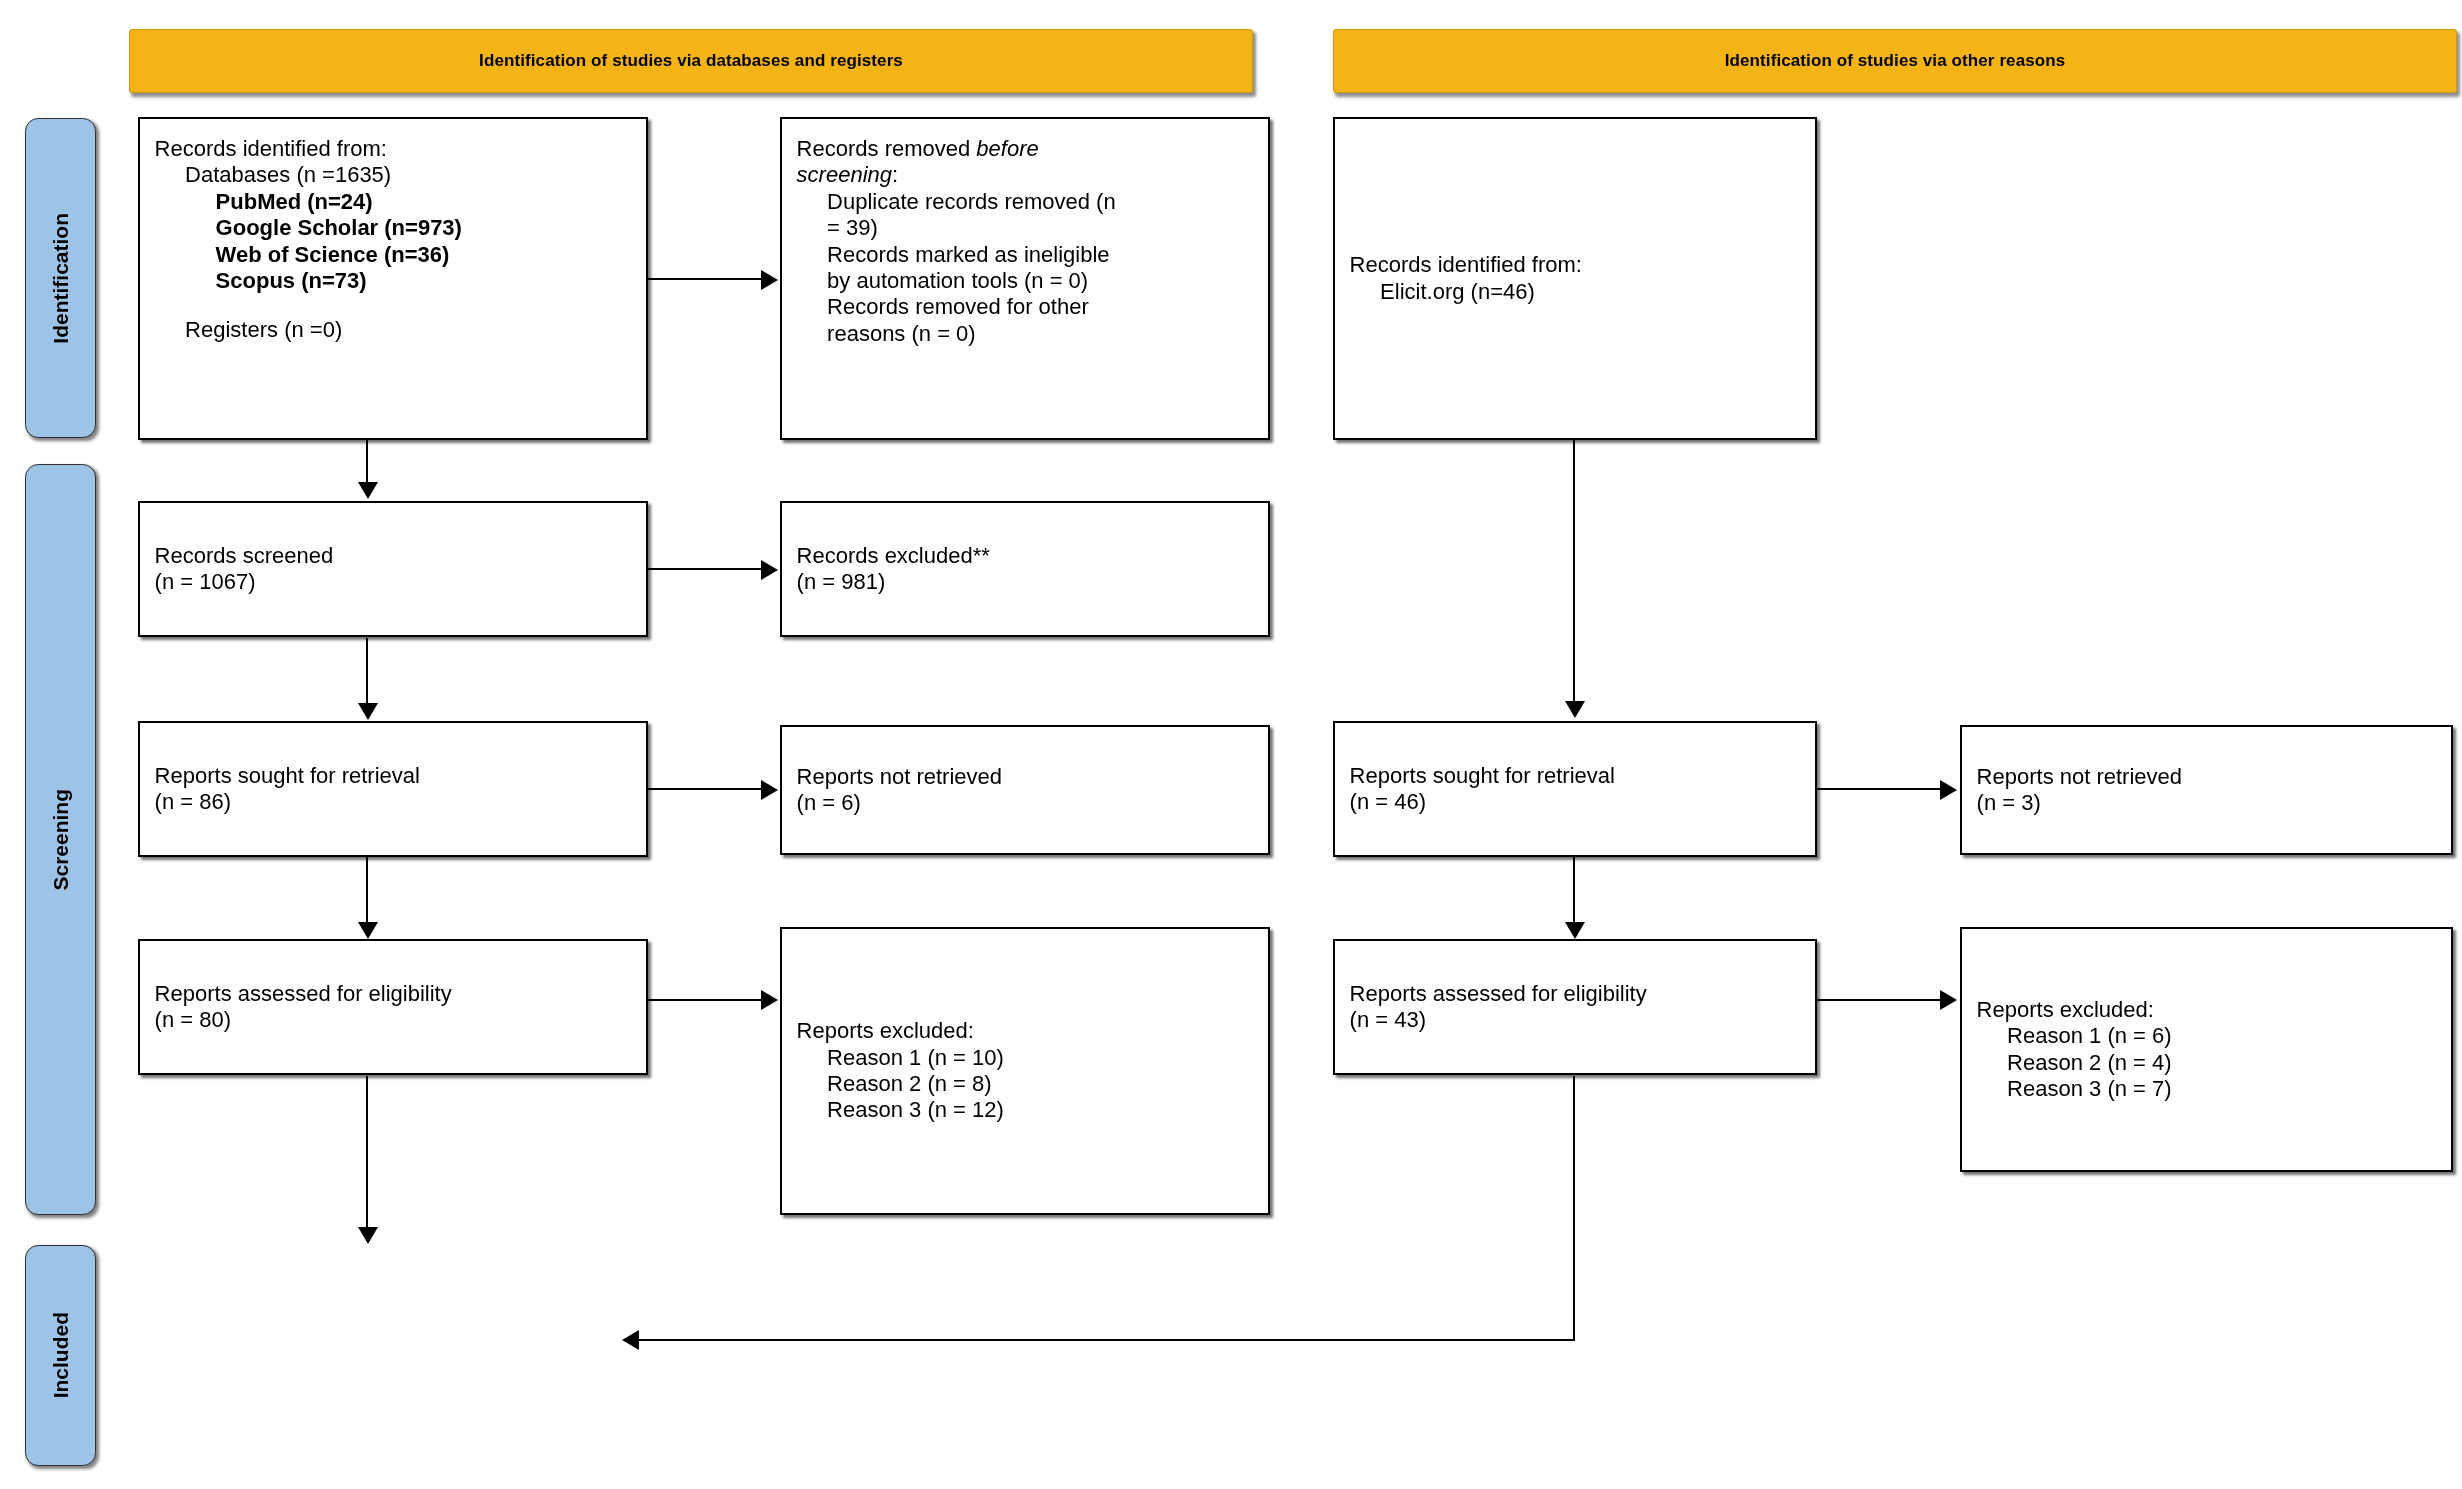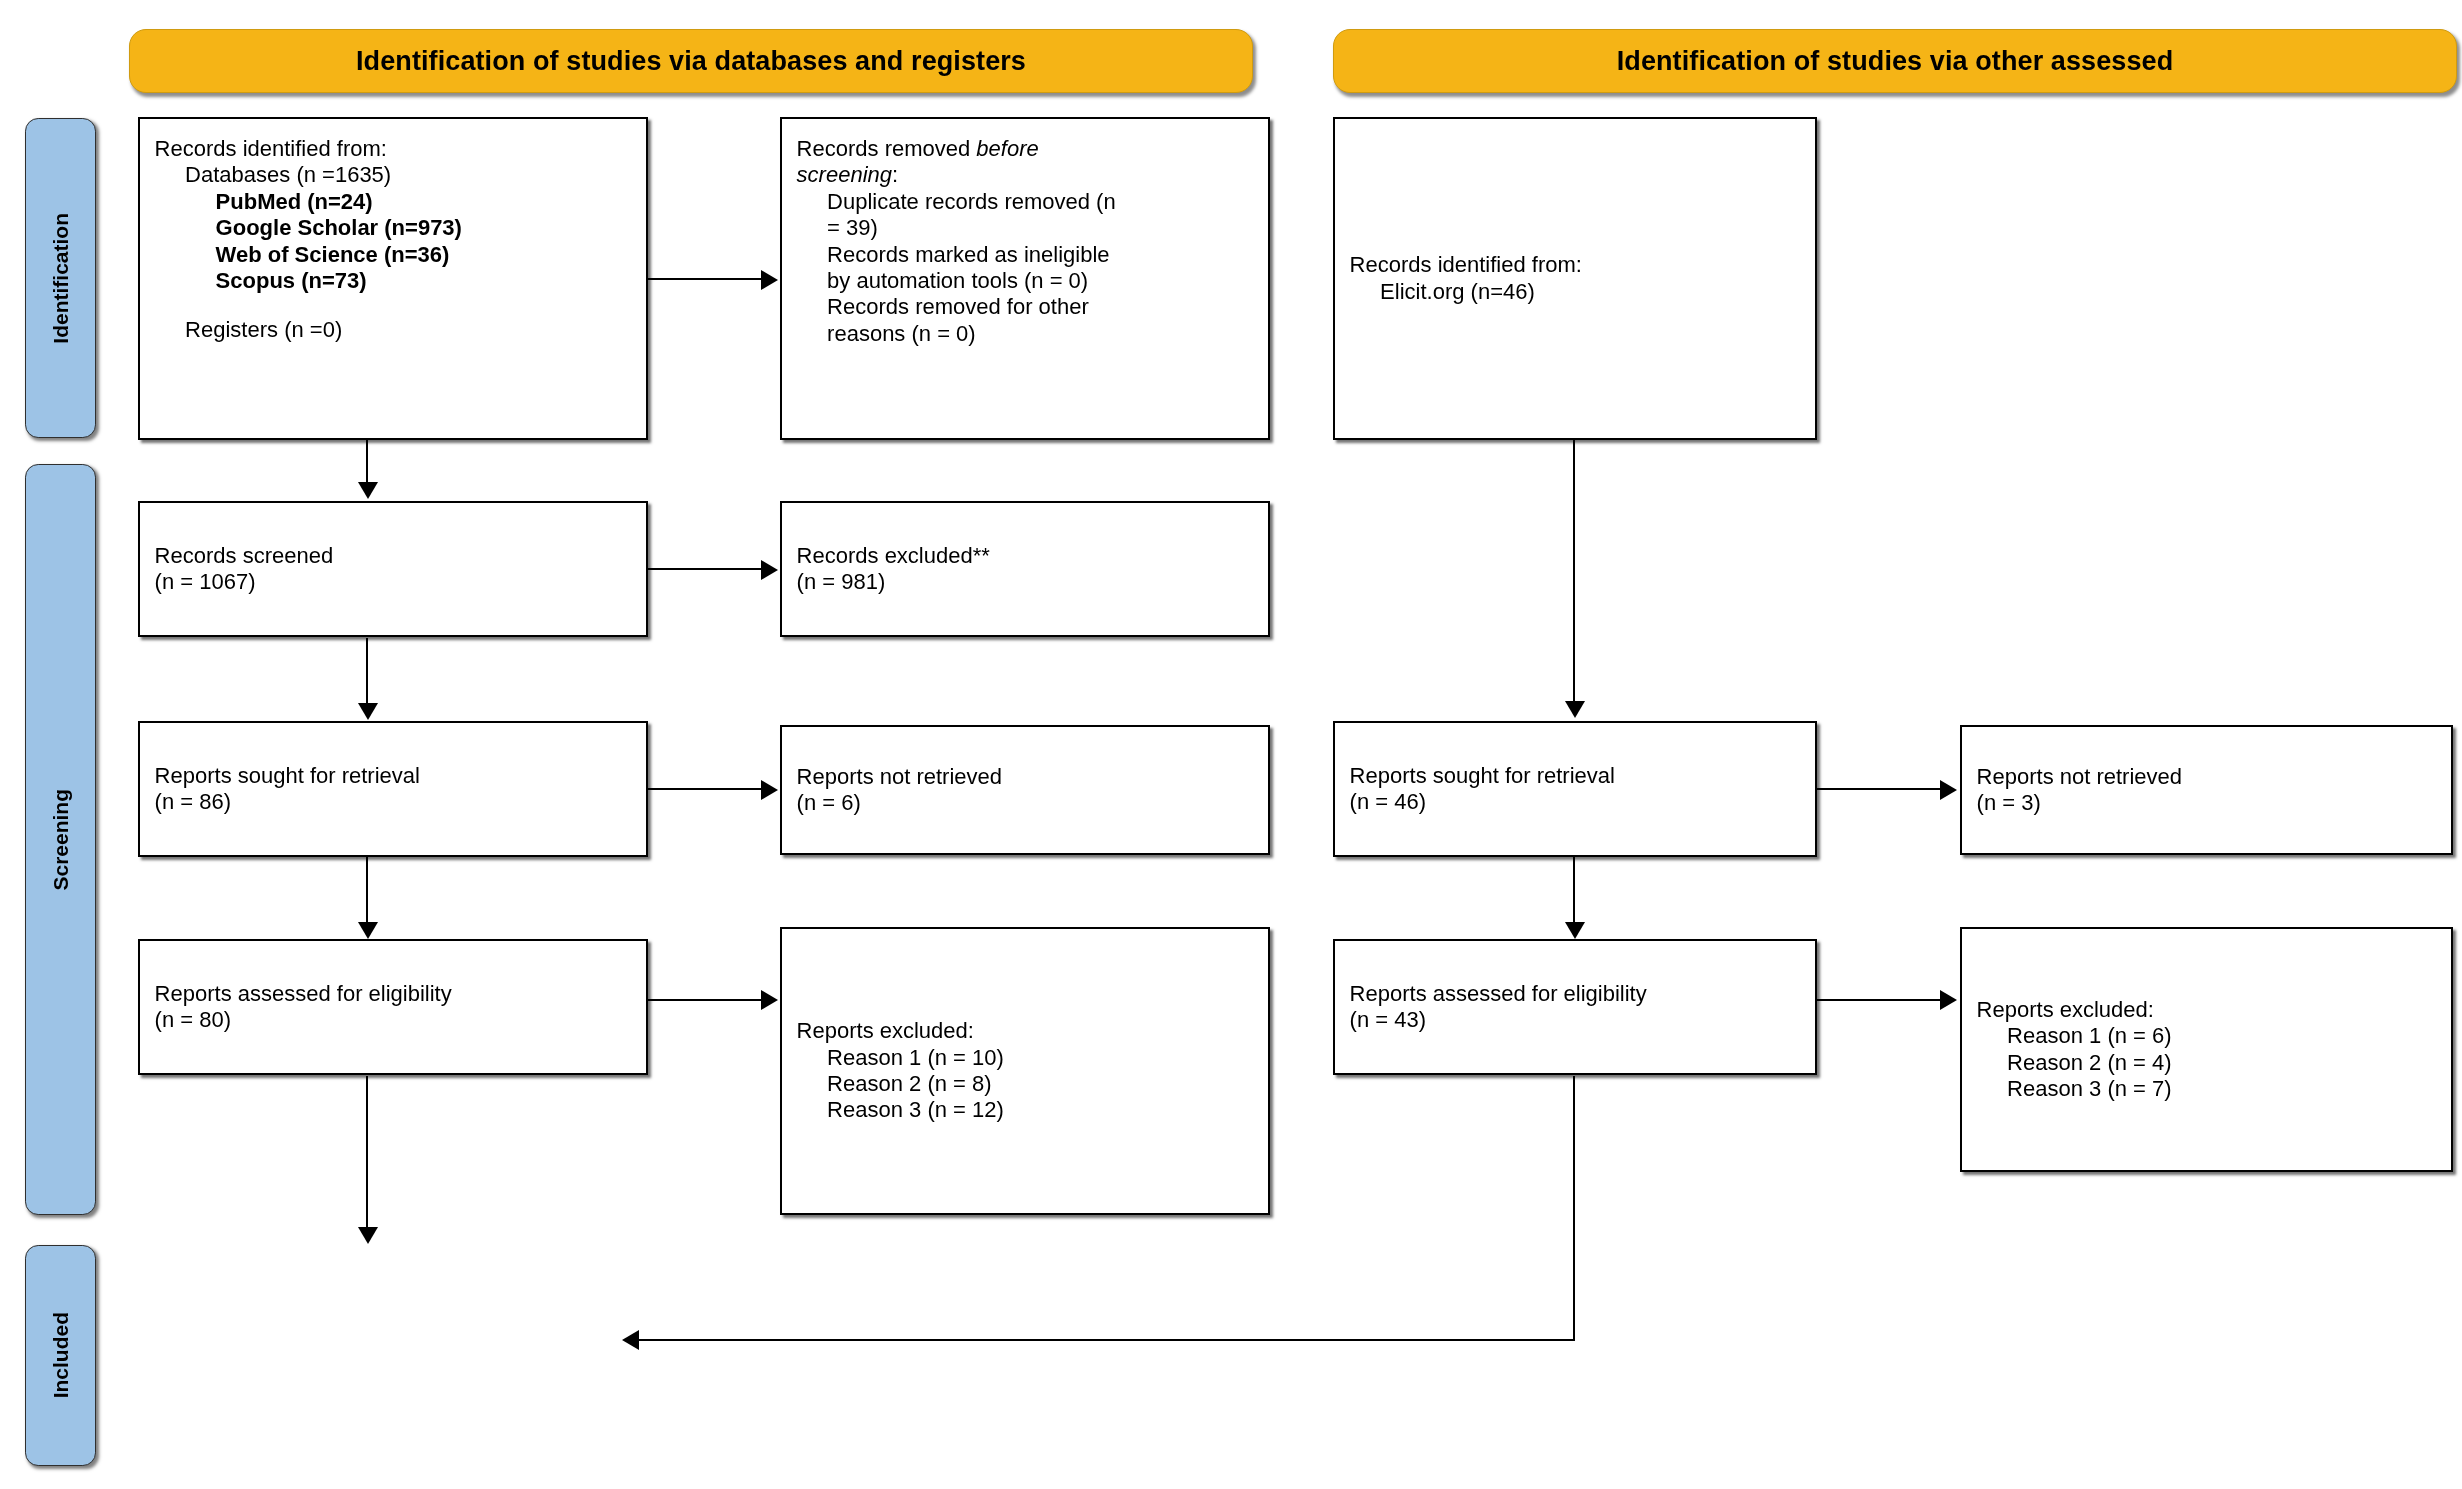--- a/index.html
+++ b/index.html
@@ -14,28 +14,28 @@
     height:1489px;
     background:#ffffff;
     overflow:hidden;
   }
 
   
   .banner{
     position:absolute;
     background:#F5B416;
     border:1.3px solid #D09B10;
-    border-radius:17px;
+    border-radius:3px;
     box-shadow:2.6px 3.3px 3.3px rgba(0,0,0,0.45);
     display:flex;
     align-items:center;
     justify-content:center;
     text-align:center;
     font-weight:bold;
-    font-size:27px;
+    font-size:17px;
     letter-spacing:0.1px;
     color:#000;
   }
 
   
   .stagepill{
     position:absolute;
     background:#9DC3E6;
     border:1.3px solid #2F2F2F;
     border-radius:13.2px;
@@ -105,21 +105,21 @@
 </head>
 <body>
 
 <div id="stage">
 
   <div class="banner" style="left:129px; top:29px; width:1122px; height:62px;">
     <span>Identification of studies via databases and registers</span>
   </div>
 
   <div class="banner" style="left:1333px; top:29px; width:1122px; height:62px;">
-    <span>Identification of studies via other assessed</span>
+    <span>Identification of studies via other reasons</span>
   </div>
 
   <div class="stagepill" style="left:25px; top:118px; width:69px; height:318px;">
     <span>Identification</span>
   </div>
 
   <div class="stagepill" style="left:25px; top:464px; width:69px; height:749px;">
     <span>Screening</span>
   </div>
 

